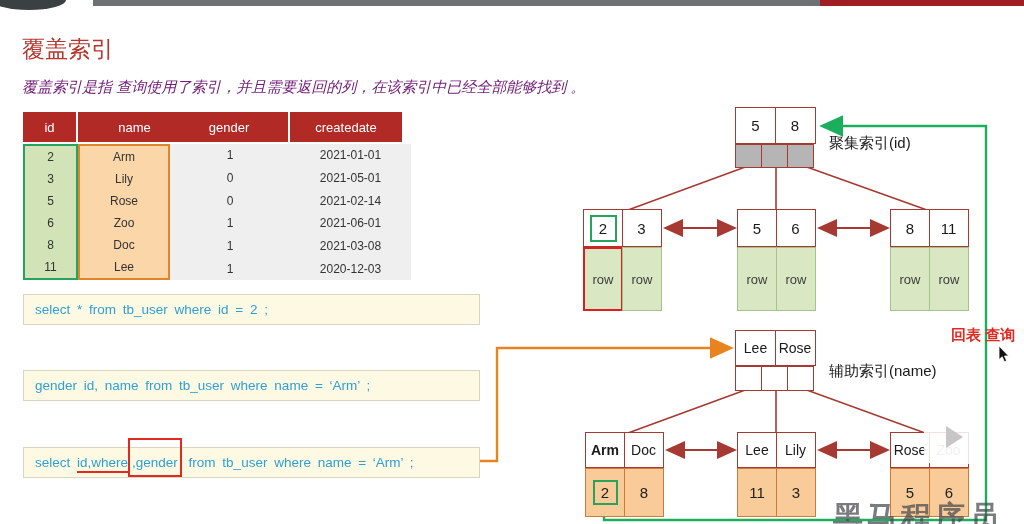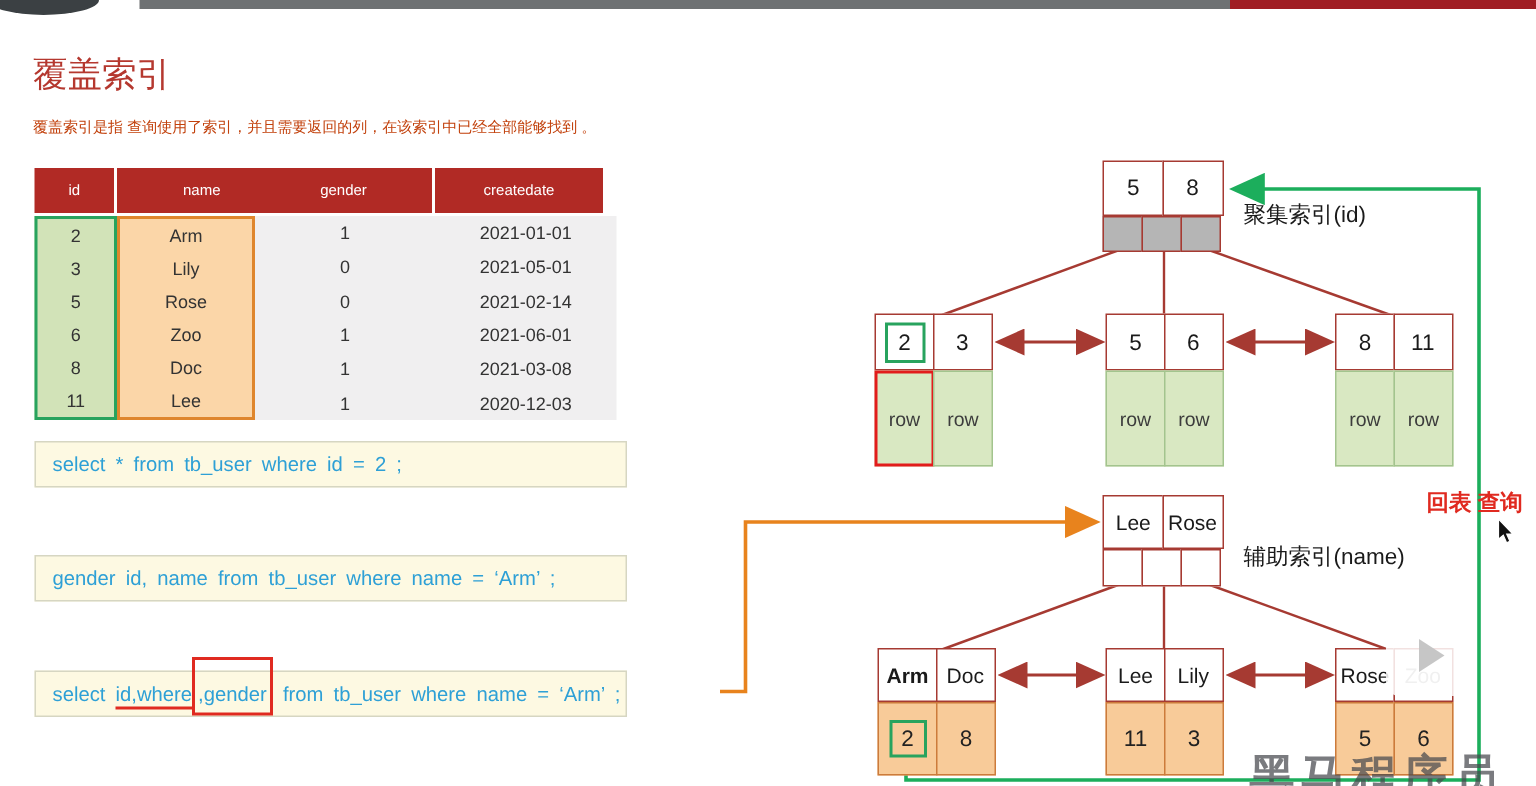--- a/index.html
+++ b/index.html
@@ -6,35 +6,35 @@
   html,body { width:1024px; height:524px; }
   body { font-family:"Liberation Sans", sans-serif; background:#fff; position:relative; overflow:hidden; }
   .abs { position:absolute; }
 
   
   .strip-gray { left:93px; top:0; width:727px; height:6px; background:#6e7173; }
   .strip-red  { left:820px; top:0; width:204px; height:6px; background:#a01d23; }
   .corner-blob{ left:-8px; top:-10px; width:74px; height:20px; background:#3b4043; border-radius:50%; }
 
   .page-title { left:22px; top:34px; font-size:23px; font-weight:normal; color:#b5382f; }
-  .page-desc  { left:22px; top:78px; font-size:10px; color:#c2410c; }
-
-  
-  .th { top:112px; height:30px; background:#b12a25; color:#fff; font-size:10px;
+  .page-desc  { left:22px; top:78px; font-size:15px; color:#701a75;font-style:italic; }
+
+  
+  .th { top:112px; height:30px; background:#b12a25; color:#fff; font-size:13px;
         display:flex; align-items:center; justify-content:center; border-right:2px solid #fff; }
   .colblock { top:144px; height:136px; display:flex; flex-direction:column; }
   .colblock .cell { flex:1; display:flex; align-items:center; justify-content:center;
                     font-size:12px; color:#333; }
   .col-id   { left:23px;  width:55px;  background:#d2e3b8; border:2.5px solid #28a35e; }
   .col-name { left:78px;  width:92px;  background:#fbd6a8; border:2.5px solid #df862d; }
   .col-gen  { left:170px; width:120px; background:#f0eff0; }
   .col-date { left:290px; width:121px; background:#f0eff0; }
 
   
-  .sqlbox { left:23px; width:395px; height:31px; background:#fdf9e2; border:1px solid #d6d6c2;
+  .sqlbox { left:23px; width:457px; height:31px; background:#fdf9e2; border:1px solid #d6d6c2;
             font-size:13.5px; color:#2ea0d6; line-height:29px; padding-left:11px;
             word-spacing:3px; white-space:nowrap; }
   .red-underline { border-bottom:2px solid #e02a20; padding-bottom:1px; }
   .red-box { border:2px solid #e02a20; padding:15px 2px 5px 2px; }
 
   
   .keyrow { display:flex; }
   .keycell { width:40px; display:flex; align-items:center; justify-content:center;
              background:#fff; border:1.5px solid #a63a32; margin-left:-1.5px;
              font-size:15px; color:#1a1a1a; }

